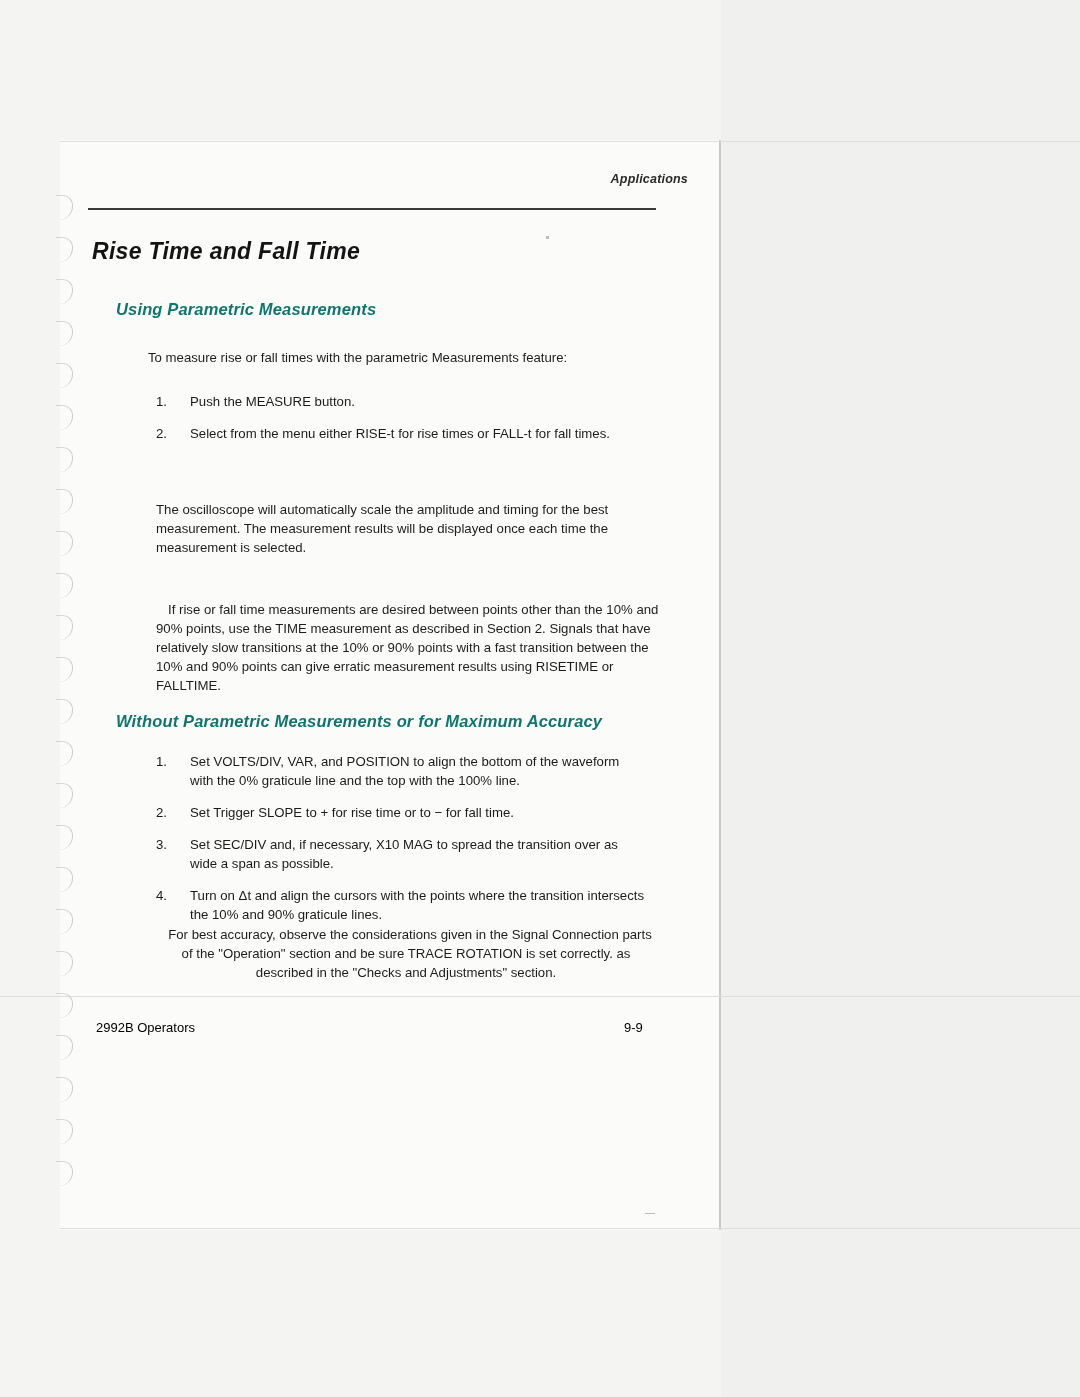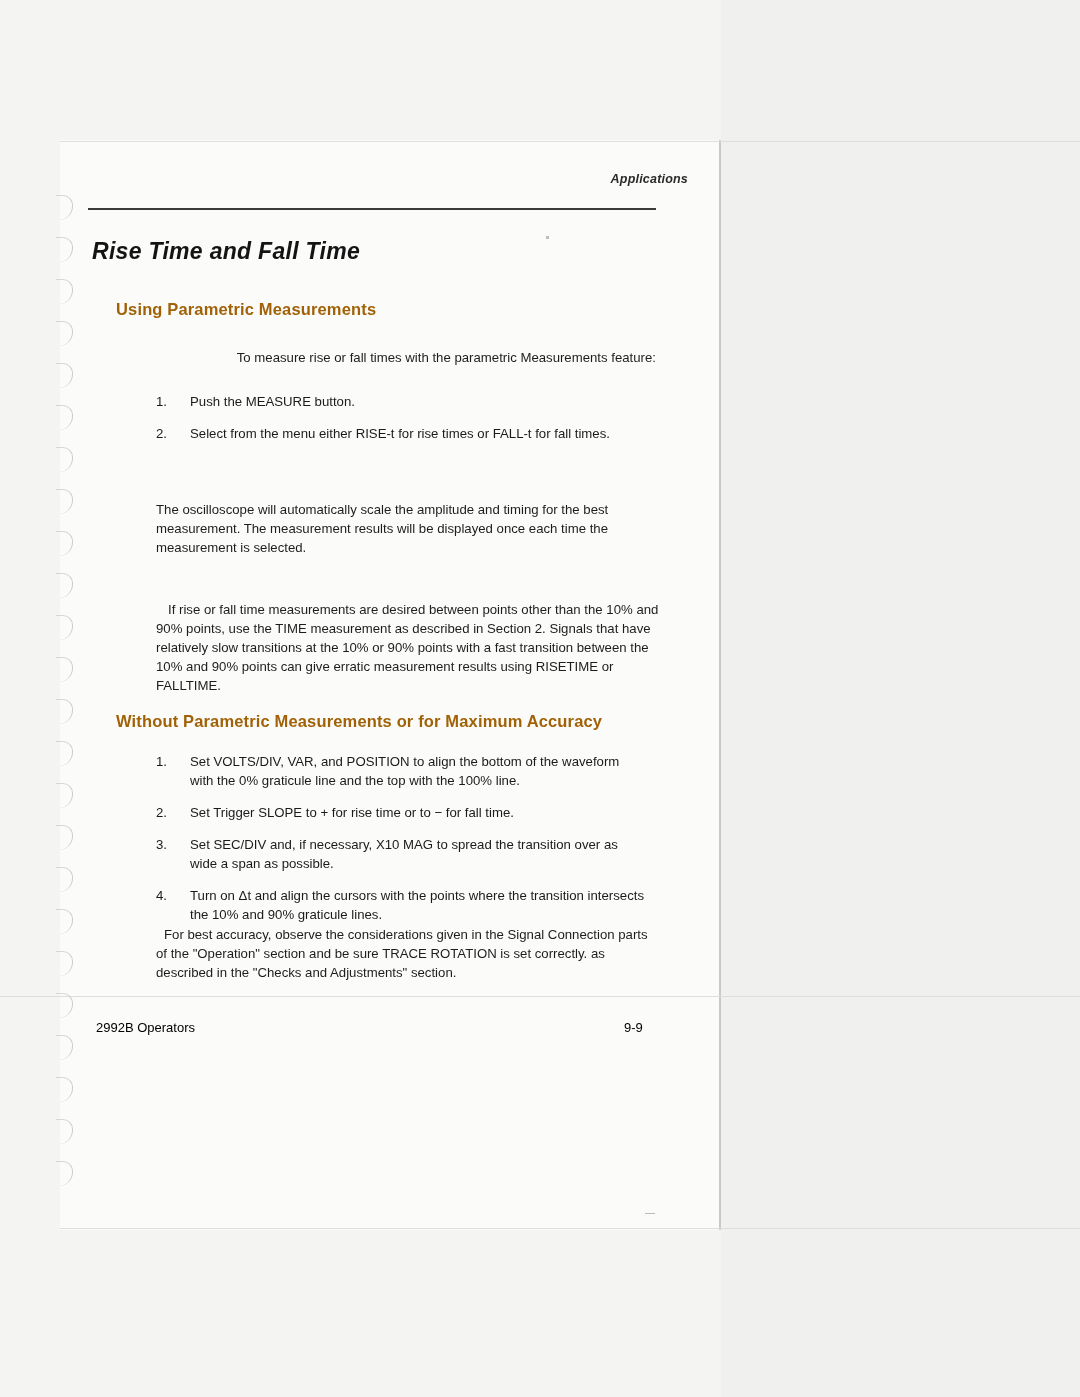--- a/index.html
+++ b/index.html
@@ -122,35 +122,36 @@
     font-size: 23px;
     font-style: italic;
     font-weight: bold;
     letter-spacing: .3px;
     color: #141414;
   }
 
   h2.subhead {
     margin: 0;
     font-size: 16.5px;
+    font-style: italic;
     font-weight: bold;
     letter-spacing: .15px;
-    color: #a16207;
+    color: #0f766e;
   }
   .sec1 { position: absolute; left: 28px; top: 140px; }
   .sec2 { position: absolute; left: 28px; top: 552px; width: 560px;}
 
   p.body {
     margin: 0;
     font-size: 13.2px;
     line-height: 19px;
     color: #1d1d1d;
   }
 
-  .p-intro { position: absolute; left: 68px; top: 188px; width: 500px; text-align: right; }
+  .p-intro { position: absolute; left: 60px; top: 188px; width: 500px; }
 
   ol.list {
     margin: 0;
     padding: 0;
     list-style: none;
   }
   ol.list li {
     position: relative;
     padding-left: 34px;
     font-size: 13.2px;
@@ -165,21 +166,21 @@
     text-align: left;
   }
   .list1 { position: absolute; left: 68px; top: 232px; width: 470px; }
 
   .p-block-a { position: absolute; left: 68px; top: 340px; width: 498px; }
   .p-block-b { position: absolute; left: 68px; top: 440px; width: 508px; text-indent: 12px;}
 
   .list2 { position: absolute; left: 68px; top: 592px; width: 490px; }
   .list2 li { margin-bottom: 16px; }
 
-  .p-block-c { position: absolute; left: 68px; top: 765px; width: 500px; text-indent: 8px;}
+  .p-block-c { position: absolute; left: 68px; top: 765px; width: 500px; text-indent: 8px; text-align: center;}
 
   .footer {
     position: absolute;
     left: 88px;
     top: 1020px;
     width: 600px;
     font-size: 13px;
   }
   .footer .doc { position: absolute; left: 8px; top: 0; }
   .footer .pageno { position: absolute; left: 536px; top: 0; }

